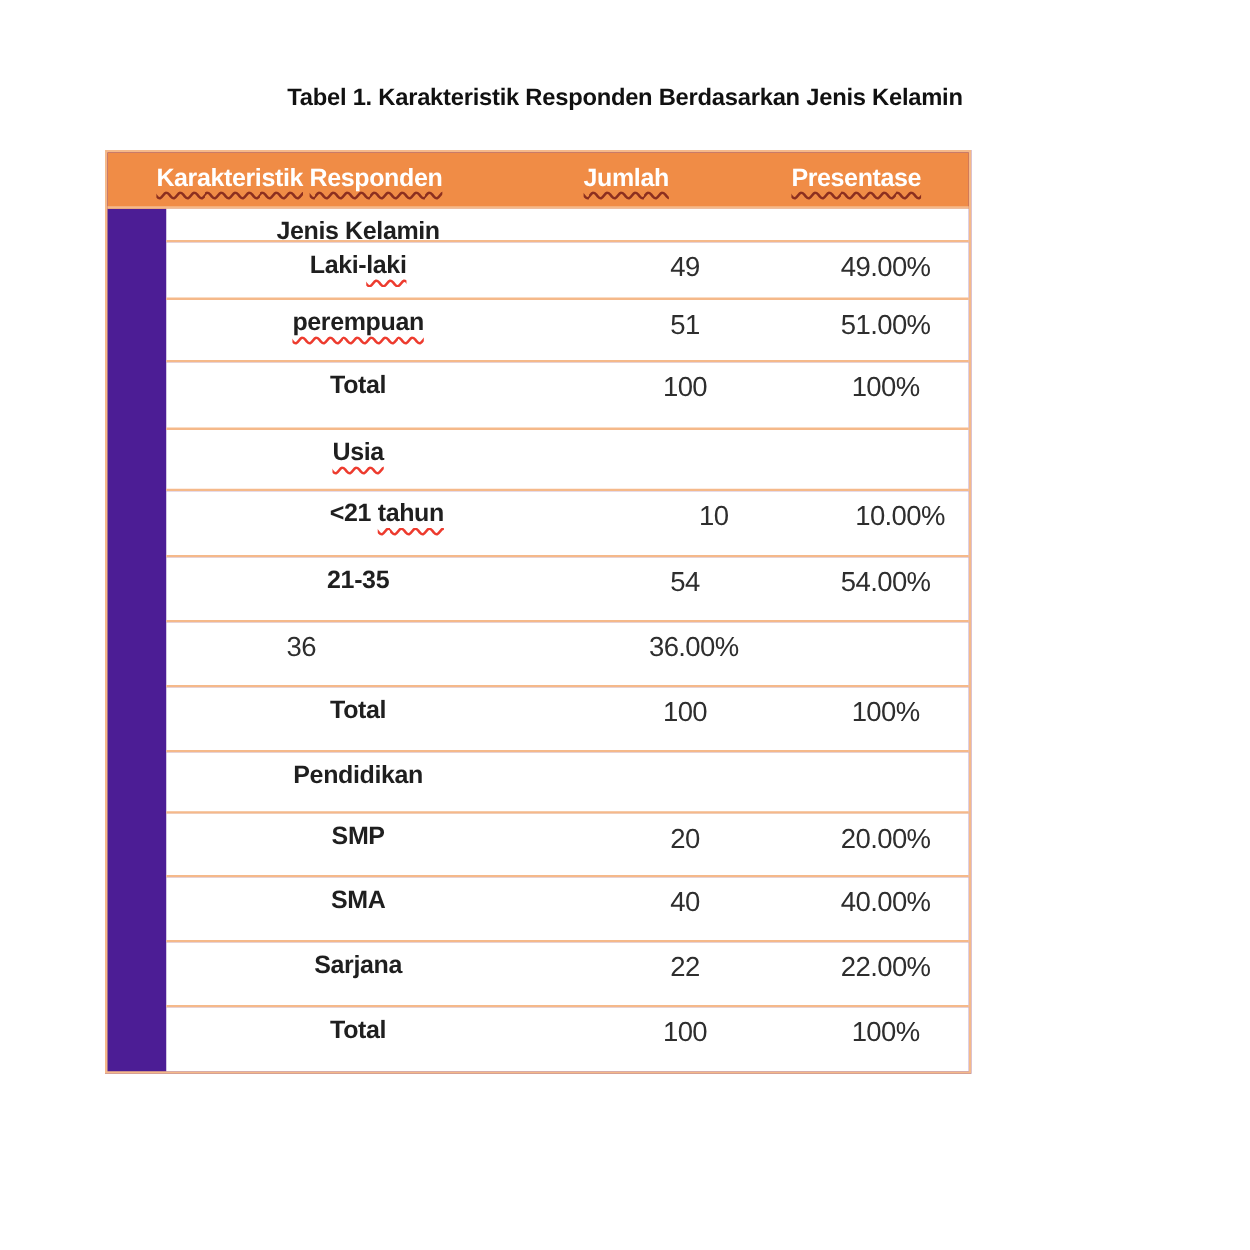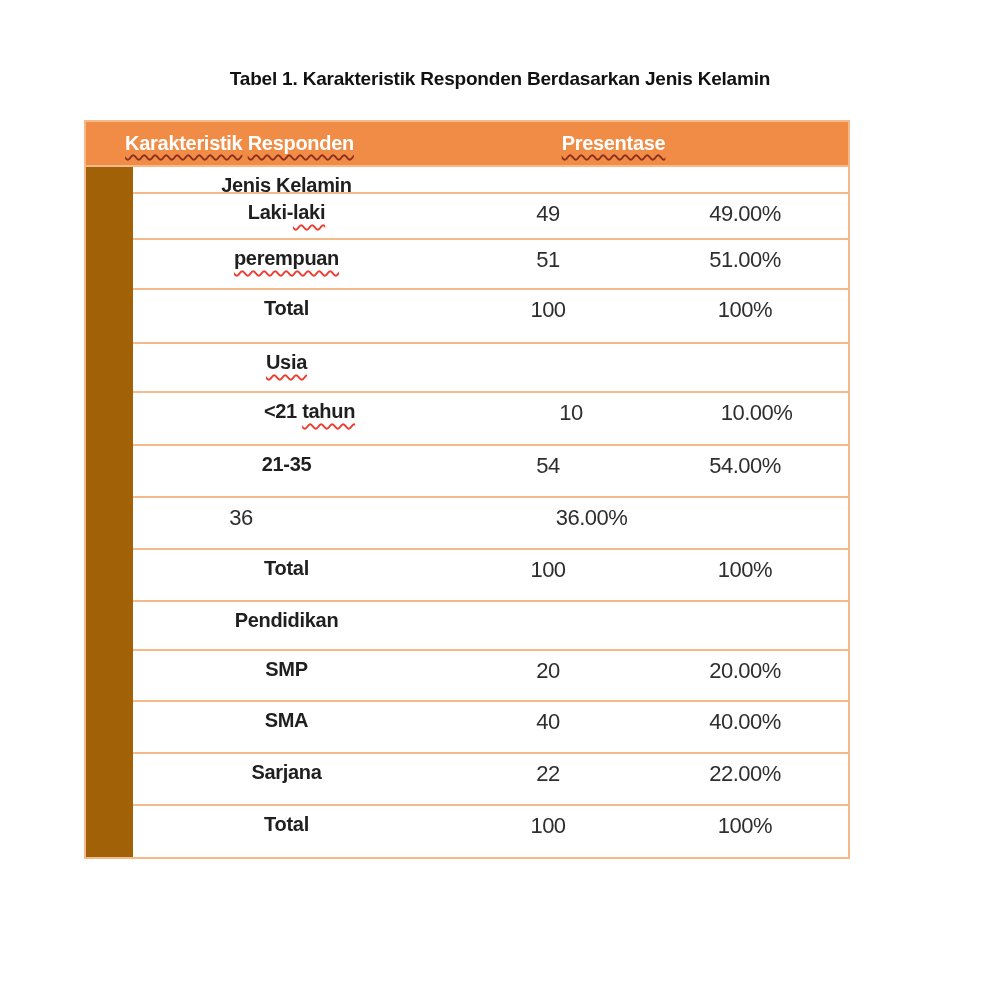--- a/index.html
+++ b/index.html
@@ -16,24 +16,24 @@
     top:68px; left:0; right:0;
     text-align:center;
     font-weight:700;
     font-size:19px;
     letter-spacing:-0.2px;
     color:#111111;
   }
   .table {
     position:absolute;
     left:84px; top:120px;
-    width:766px;
+    width:693px;
     box-sizing:border-box;
     border:2px solid var(--border);
-    background:#a16207;
+    background:#4c1d95;
   }
   .header-row {
     display:flex;
     align-items:center;
     height:45px;
     box-sizing:border-box;
     background:var(--header-bg);
     border-bottom:2px solid var(--border);
   }
   .row {
@@ -77,20 +77,21 @@
   }
 </style>
 </head>
 <body>
 
 <div class="page" style="--header-bg: #F08C46; --header-text: #FFFFFF; --border: #F5B98A; --sq-head: #8C2F1F; --sq-body: #ED3B2E; --label-text: #1F1F1F; --body-text: #2E2E2E;">
   <div class="title">Tabel 1. Karakteristik Responden Berdasarkan Jenis Kelamin</div>
   <div class="table">
     <div class="header-row" id="header-row">
         <div class="cell c1"><span class="sq">Karakteristik</span><span> </span><span class="sq">Responden</span></div>
+        <div class="cell c2"><span class="sq">Jumlah</span></div>
         <div class="cell c3"><span class="sq">Presentase</span></div>
       </div>
     <div id="body-rows">
         <div class="row" style="height: 27px;">
           <div class="cell c1"><span>Jenis Kelamin</span></div>
           <div class="cell c2"></div>
           <div class="cell c3"></div>
         </div>
         <div class="row" style="height: 46px;">
           <div class="cell c1"><span>Laki-</span><span class="sq">laki</span></div>

